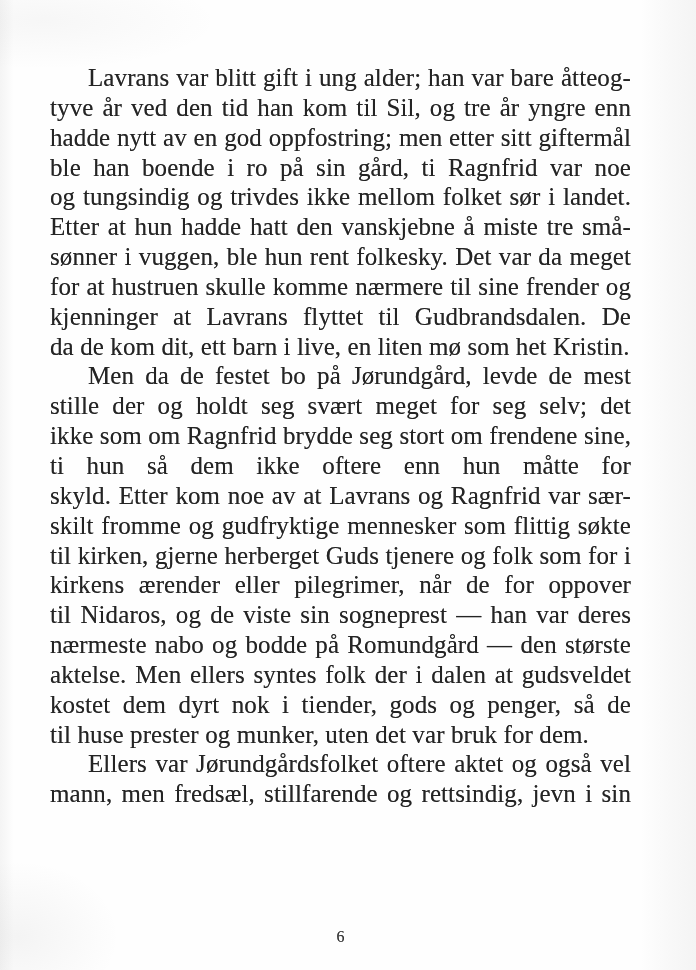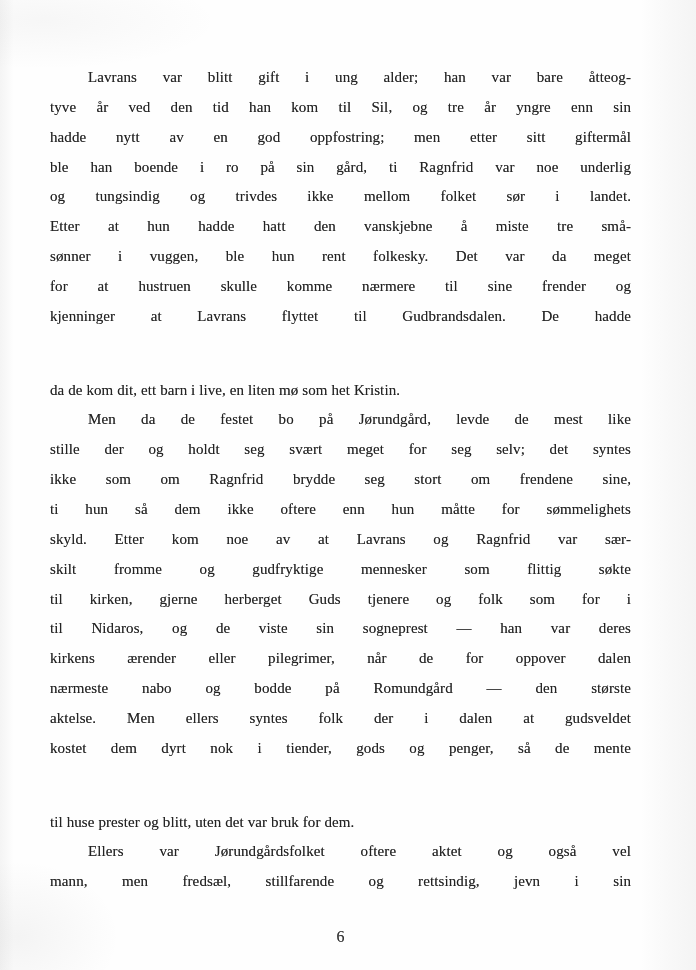--- a/index.html
+++ b/index.html
@@ -18,39 +18,38 @@
     position: absolute;
     inset: 0;
     background: #fefefe;
   }
   .text-block {
     position: absolute;
     left: 50px;
     top: 63px;
     width: 581px;
     color: #242424;
-    font-size: 15px;
+    font-size: 25px;
     letter-spacing: 0.1px;
     text-shadow: 0 0 0.5px rgba(40,40,40,0.55);
   }
   .line {
     height: 29.85px;
     line-height: 29.85px;
     text-align: justify;
     text-align-last: justify;
     white-space: normal;
     overflow: hidden;
     hyphens: none;
   }
   .line.first {
     text-indent: 38px;
   }
   .line.last {
     text-align-last: left;
-    margin-top: 44px;
   }
   .page-number {
     position: absolute;
     left: 50px;
     top: 928px;
     width: 581px;
     text-align: center;
     font-size: 16px;
     color: #333333;
     text-shadow: 0 0 0.5px rgba(40,40,40,0.5);
@@ -101,26 +100,26 @@
       <div class="line">for at hustruen skulle komme nærmere til sine frender og</div>
       <div class="line">kjenninger at Lavrans flyttet til Gudbrandsdalen. De hadde</div>
       <div class="line last">da de kom dit, ett barn i live, en liten mø som het Kristin.</div>
       <div class="line first">Men da de festet bo på Jørundgård, levde de mest like</div>
       <div class="line">stille der og holdt seg svært meget for seg selv; det syntes</div>
       <div class="line">ikke som om Ragnfrid brydde seg stort om frendene sine,</div>
       <div class="line">ti hun så dem ikke oftere enn hun måtte for sømmelighets</div>
       <div class="line">skyld. Etter kom noe av at Lavrans og Ragnfrid var sær-</div>
       <div class="line">skilt fromme og gudfryktige mennesker som flittig søkte</div>
       <div class="line">til kirken, gjerne herberget Guds tjenere og folk som for i</div>
+      <div class="line">kirkens ærender eller pilegrimer, når de for oppover dalen</div>
       <div class="line">til Nidaros, og de viste sin sogneprest — han var deres</div>
-      <div class="line">kirkens ærender eller pilegrimer, når de for oppover dalen</div>
       <div class="line">nærmeste nabo og bodde på Romundgård — den største</div>
       <div class="line">aktelse. Men ellers syntes folk der i dalen at gudsveldet</div>
       <div class="line">kostet dem dyrt nok i tiender, gods og penger, så de mente</div>
-      <div class="line last">til huse prester og blitt, uten det var bruk for dem.</div>
+      <div class="line last">til huse prester og munker, uten det var bruk for dem.</div>
       <div class="line first">Ellers var Jørundgårdsfolket oftere aktet og også vel</div>
       <div class="line">mann, men fredsæl, stillfarende og rettsindig, jevn i sin</div>
     </div>
   <div class="page-number">6</div>
   <div class="smudge-bottom-left"></div>
   <div class="edge-left"></div>
   <div class="edge-right"></div>
 </div>
 
 </body></html>

